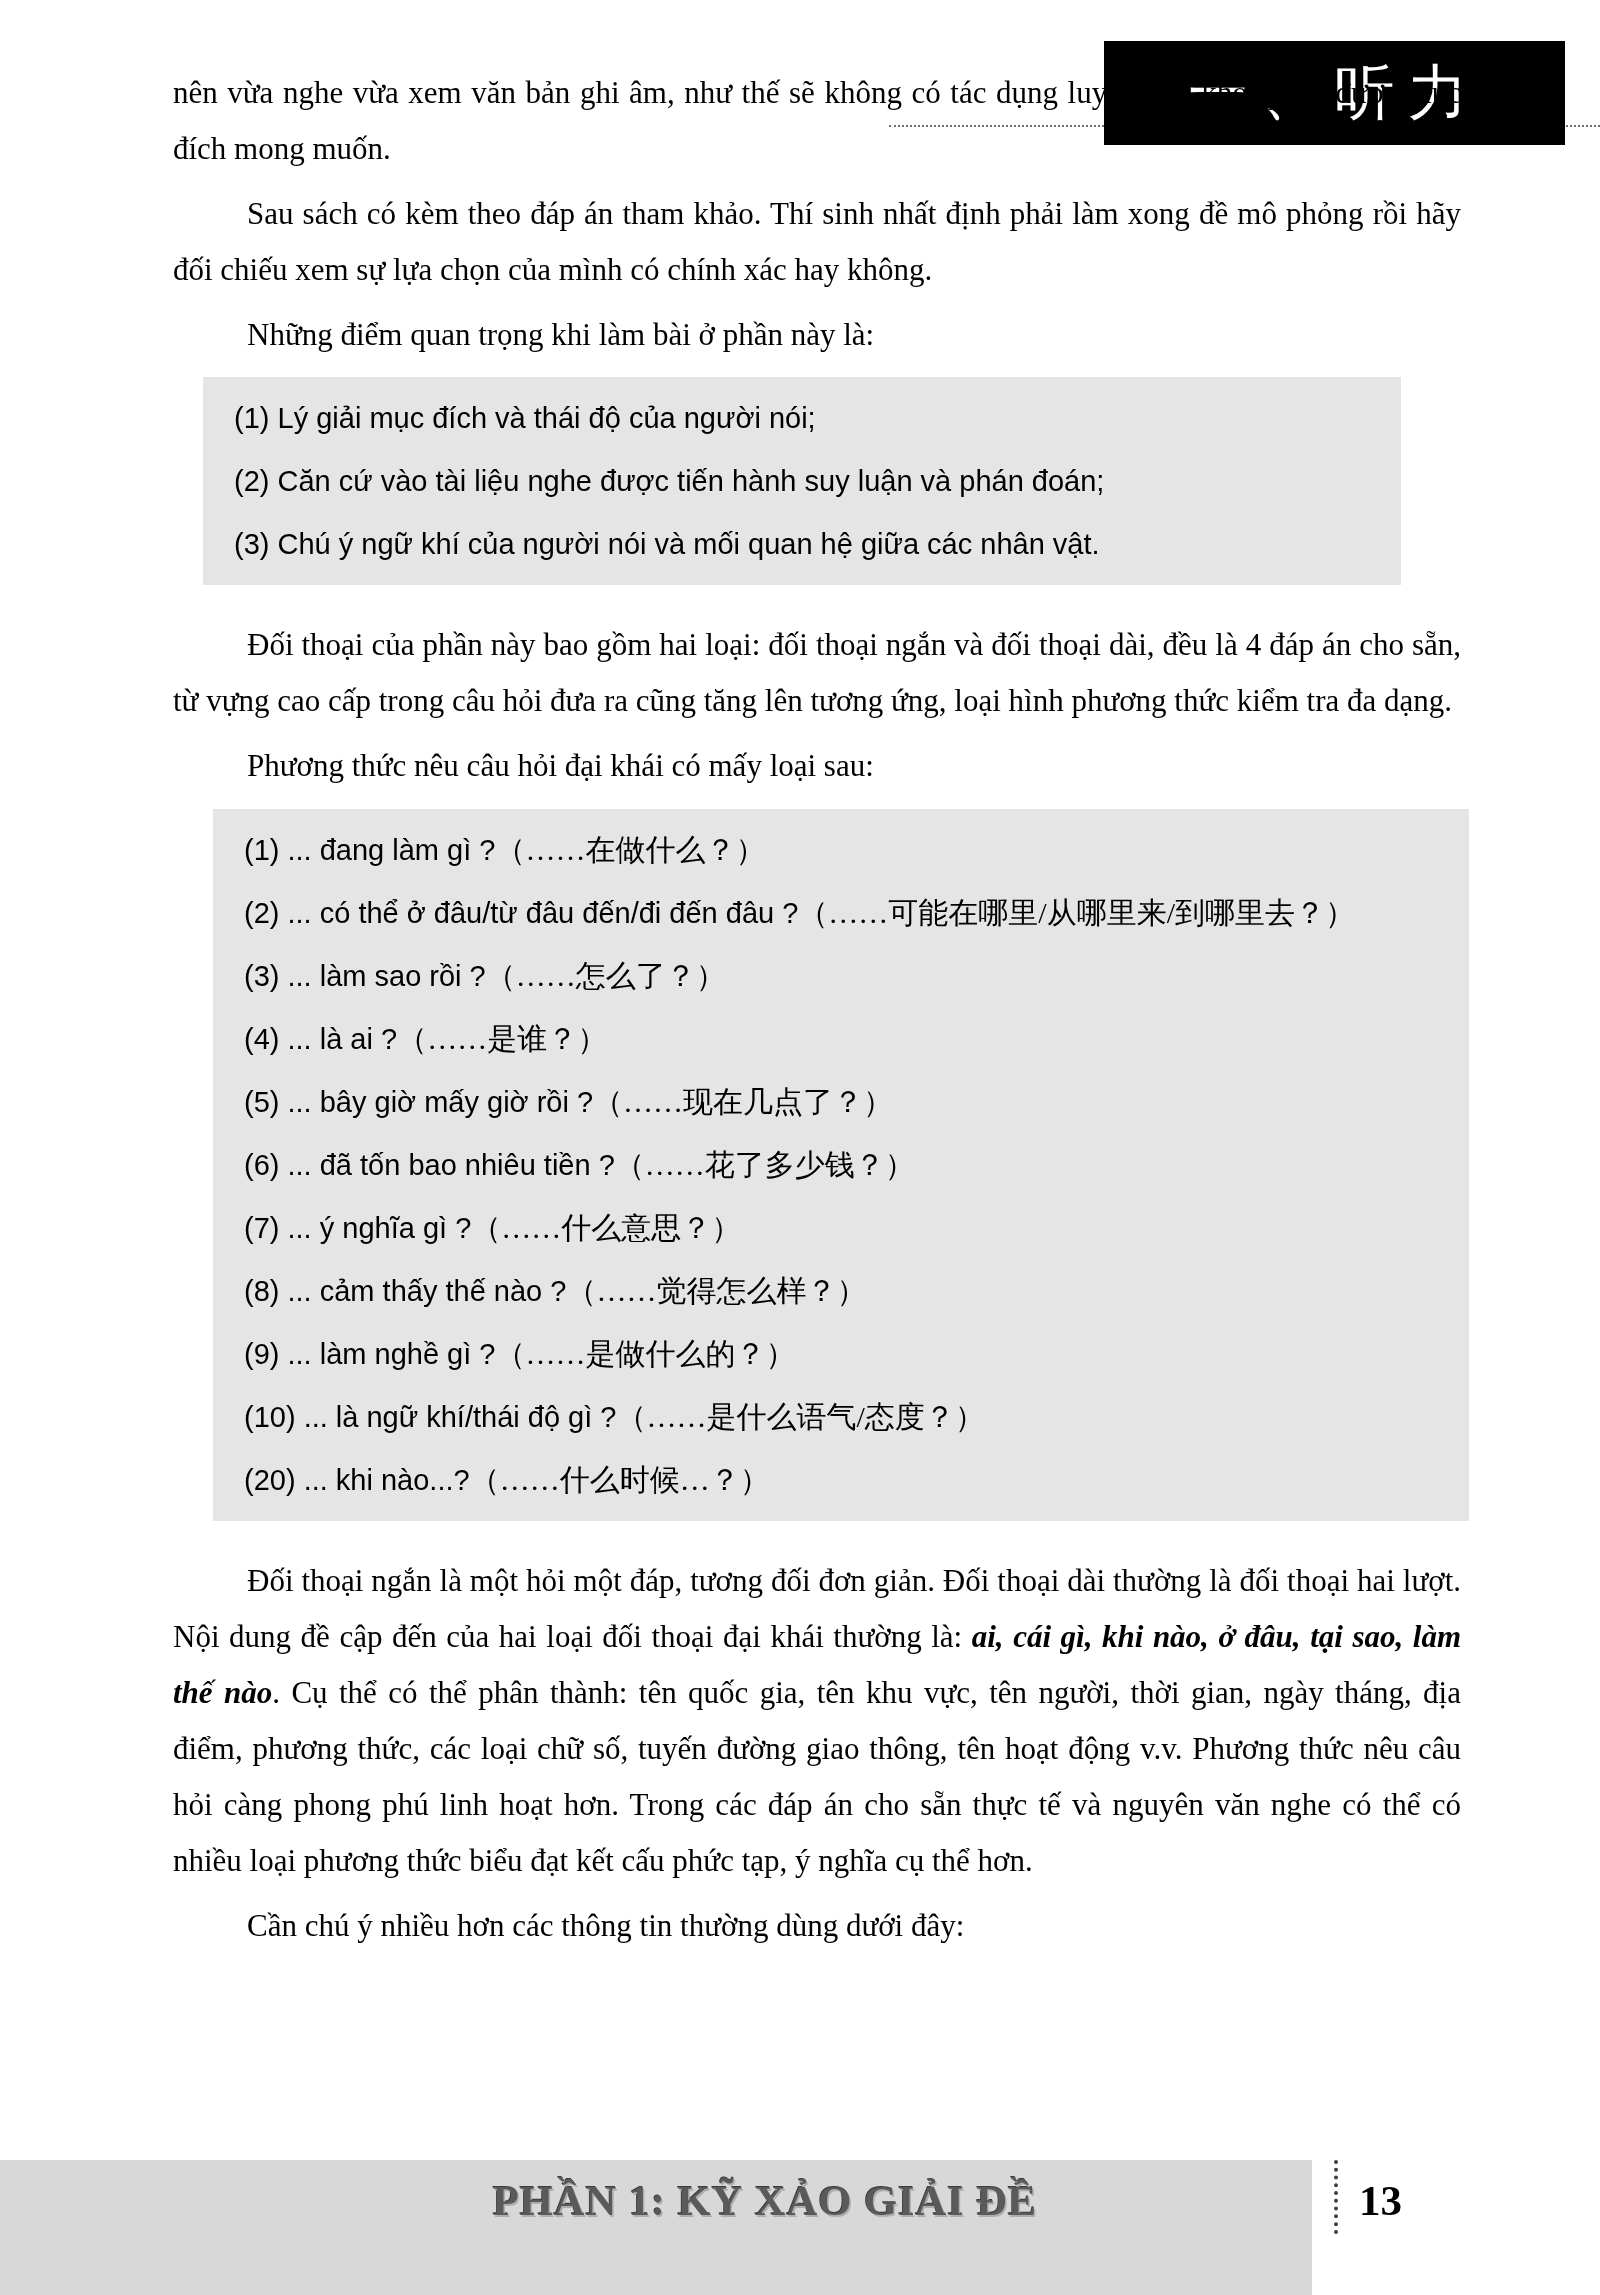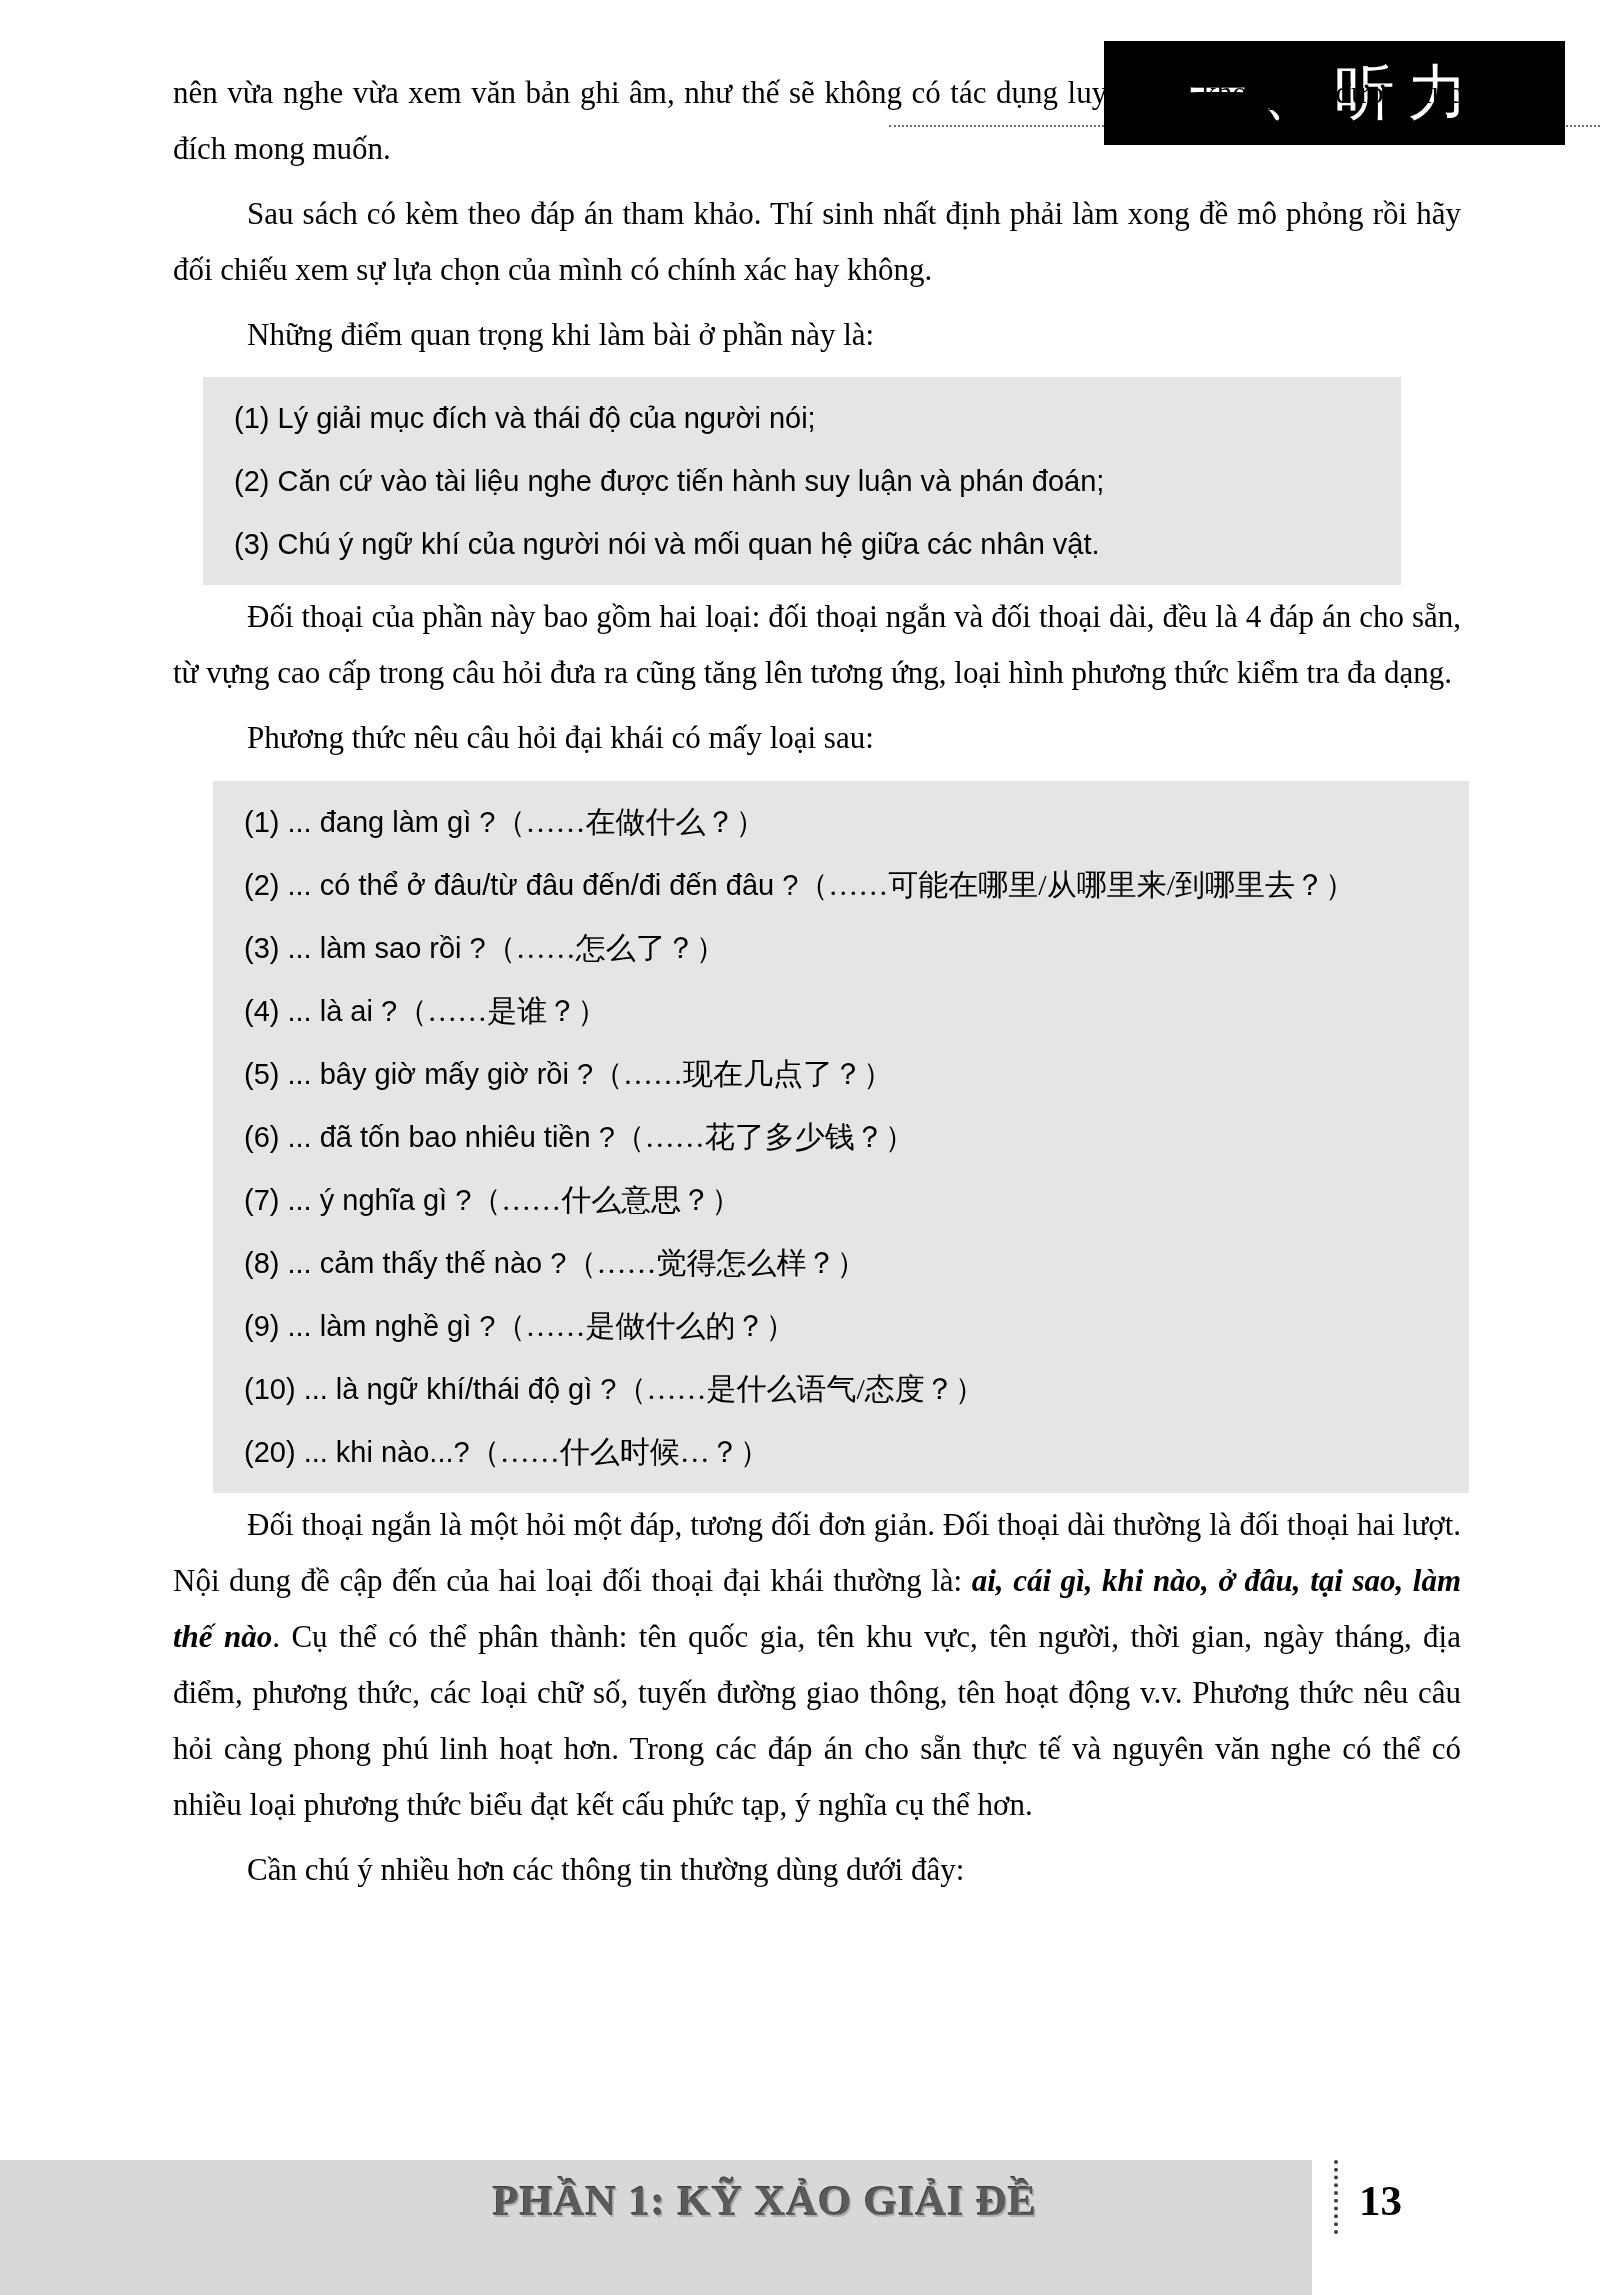--- a/index.html
+++ b/index.html
@@ -40,21 +40,21 @@
     line-height:56px;
     text-align:justify;
   }
   .para.indent { text-indent:74px; }
   .bi { font-weight:bold; font-style:italic; }
   .cjk { font-family:"Liberation Serif","DejaVu Serif",serif; }
 
   .gray-box {
     box-sizing:border-box;
     background:#e5e5e5;
-    margin-top:14.7px; margin-bottom:4px;
+    margin-top:14.7px; margin-bottom:32px;
     padding:19px 29px 19px 31px;
   }
   .key-points-box   { width:1198px; margin-left:30px; }
   .question-types-box { width:1256px; margin-left:40px; }
 
   .box-item {
     margin:0 0 19px 0;
     font-family:"Liberation Sans", sans-serif;
     font-size:29px;
     line-height:44px;

